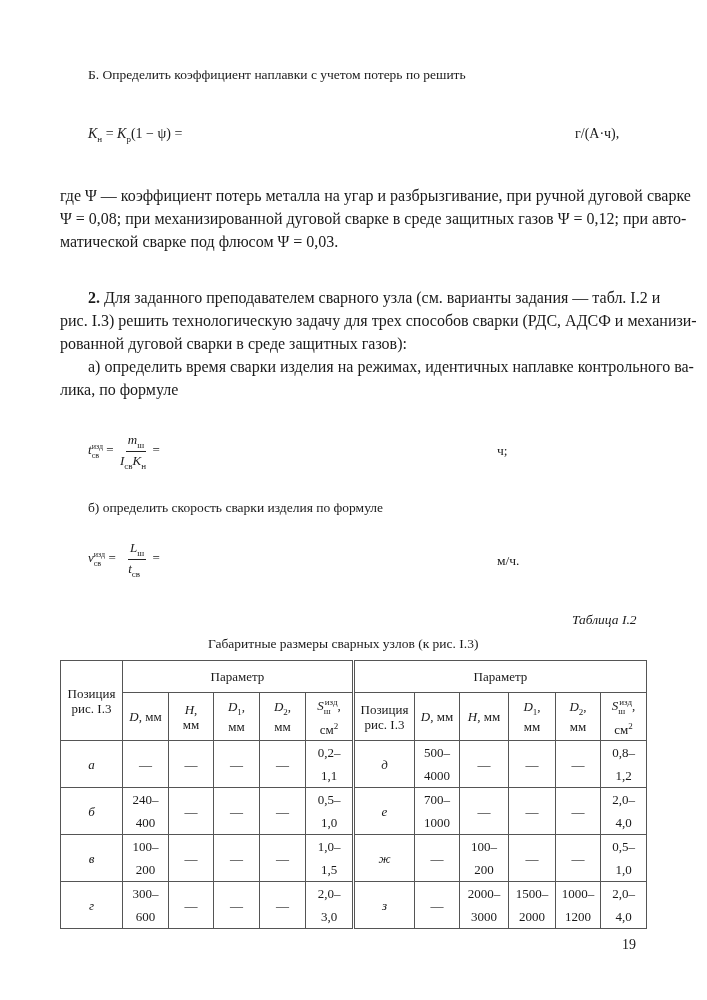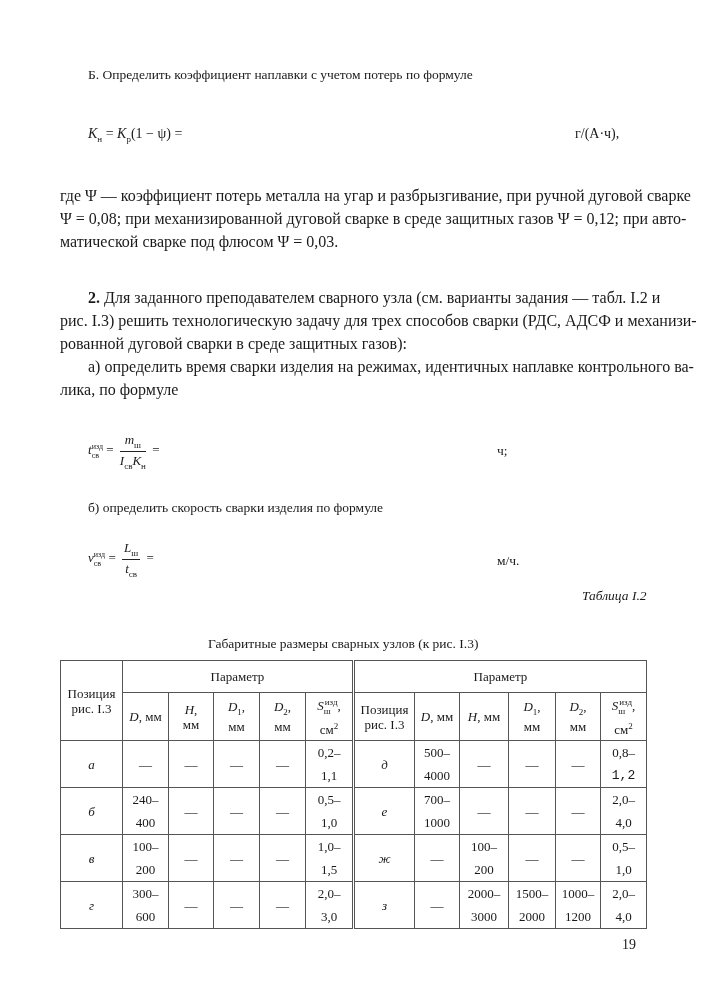--- a/index.html
+++ b/index.html
@@ -6,32 +6,32 @@
   body { width:707px; height:1000px; position:relative; overflow:hidden;
          font-family:"Liberation Serif", "DejaVu Serif", serif; color:#1a1a1a; font-size:13.5px; }
   .abs { position:absolute; }
   .line { position:absolute; left:88px; white-space:nowrap; }
   .para { position:absolute; left:60px; width:585px; line-height:23px; text-align:justify; font-size:16px; }
   .para .ln { display:block; white-space:nowrap; text-align:justify; text-align-last:justify; }
   .para .ln.last { text-align-last:left; }
   i.v { font-style:italic; }
   sub, sup { font-size:9px; }
   .frac { display:inline-block; vertical-align:middle; text-align:center; margin:0 3px; }
-  .frac .num { display:block; border-bottom:1px solid #222; padding:0 2px 1px; }
+  .frac .num { display:block; border-bottom:1px solid #222; padding:0 2px 1px;margin-left:6px; }
   .frac .den { display:block; padding-top:1px; }
   table.t { position:absolute; left:60px; top:660px; border-collapse:collapse; table-layout:fixed; font-size:13px; }
   table.t td { border:1px solid #555; text-align:center; vertical-align:middle; padding:0; line-height:23px; }
   table.t td.dbl { border-left:3px double #555; }
   table.t td.hd { line-height:15px; }
   .it { font-style:italic; }
 </style>
 </head>
 <body>
 
-<div class="line" style="top:67px;">Б.  Определить коэффициент наплавки с учетом потерь по формуле</div>
+<div class="line" style="top:67px;">Б.  Определить коэффициент наплавки с учетом потерь по решить</div>
 
 <div class="abs" style="left:88px; top:126px; font-size:14px;">
   <i class="v">K</i><sub>н</sub>
   =
   <i class="v">K</i><sub>р</sub><span>(1 − ψ) =</span>
 </div>
 <div class="abs" style="left:575px; top:126px; font-size:14px;">г/(А·ч),</div>
 
 <div class="para" style="top:184px;">
   <span class="ln">где Ψ — коэффициент потерь металла на угар и разбрызгивание, при ручной дуговой сварке</span>
@@ -64,21 +64,21 @@
   <i class="v">v</i><span style="display:inline-block; vertical-align:middle; line-height:9px; font-size:8px;"><span style="display:block;">изд</span><span style="display:block;">св</span></span>
   =
   <span class="frac">
     <span class="num"><i class="v">L</i><sub>ш</sub></span>
     <span class="den"><i class="v">t</i><sub>св</sub></span>
   </span>
   <span>=</span>
 </div>
 <div class="abs" style="left:497px; top:553px;">м/ч.</div>
 
-<div class="abs it" style="left:572px; top:588px;margin-left:10px;">Таблица I.2</div>
+<div class="abs it" style="left:572px; top:612px;">Таблица I.2</div>
 <div class="abs" style="left:208px; top:636px;">Габаритные размеры сварных узлов (к рис. I.3)</div>
 
 <table class="t">
   <colgroup>
     <col style="width:62px">
       <col style="width:46px">
       <col style="width:45px">
       <col style="width:46px">
       <col style="width:46px">
       <col style="width:48px">
@@ -137,21 +137,21 @@
           <span style="display: block;">—</span>
         </td>
         <td>
           <span style="display: block;">—</span>
         </td>
         <td>
           <span style="display: block;">—</span>
         </td>
         <td>
           <span style="display: block;">0,8–</span>
-          <span style="display: block; font-family: Liberation Mono, monospace;">1,2</span>
+          <span style="display: block;">1,2</span>
         </td>
       </tr>
       <tr style="height: 46px;">
         <td class="it">б</td>
         <td>
           <span style="display: block;">240–</span>
           <span style="display: block;">400</span>
         </td>
         <td>
           <span style="display: block;">—</span>

